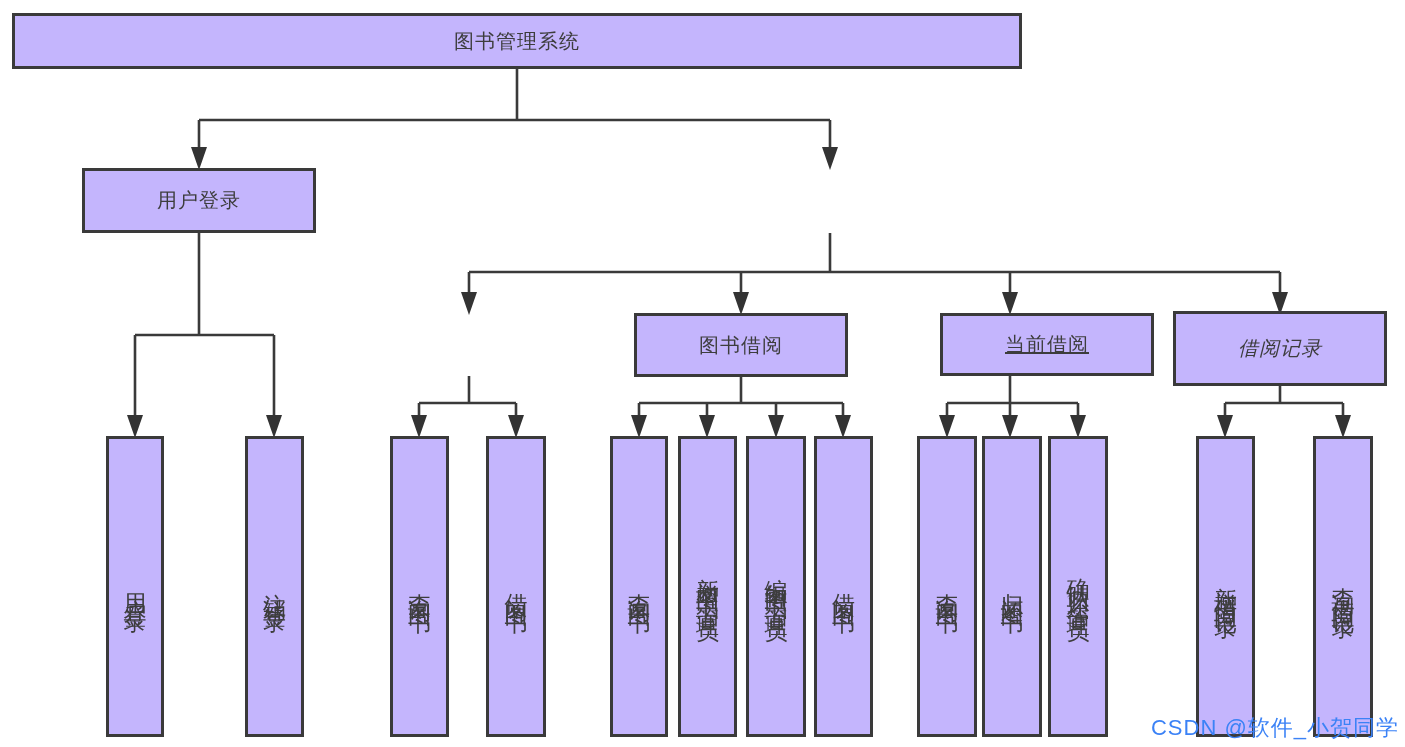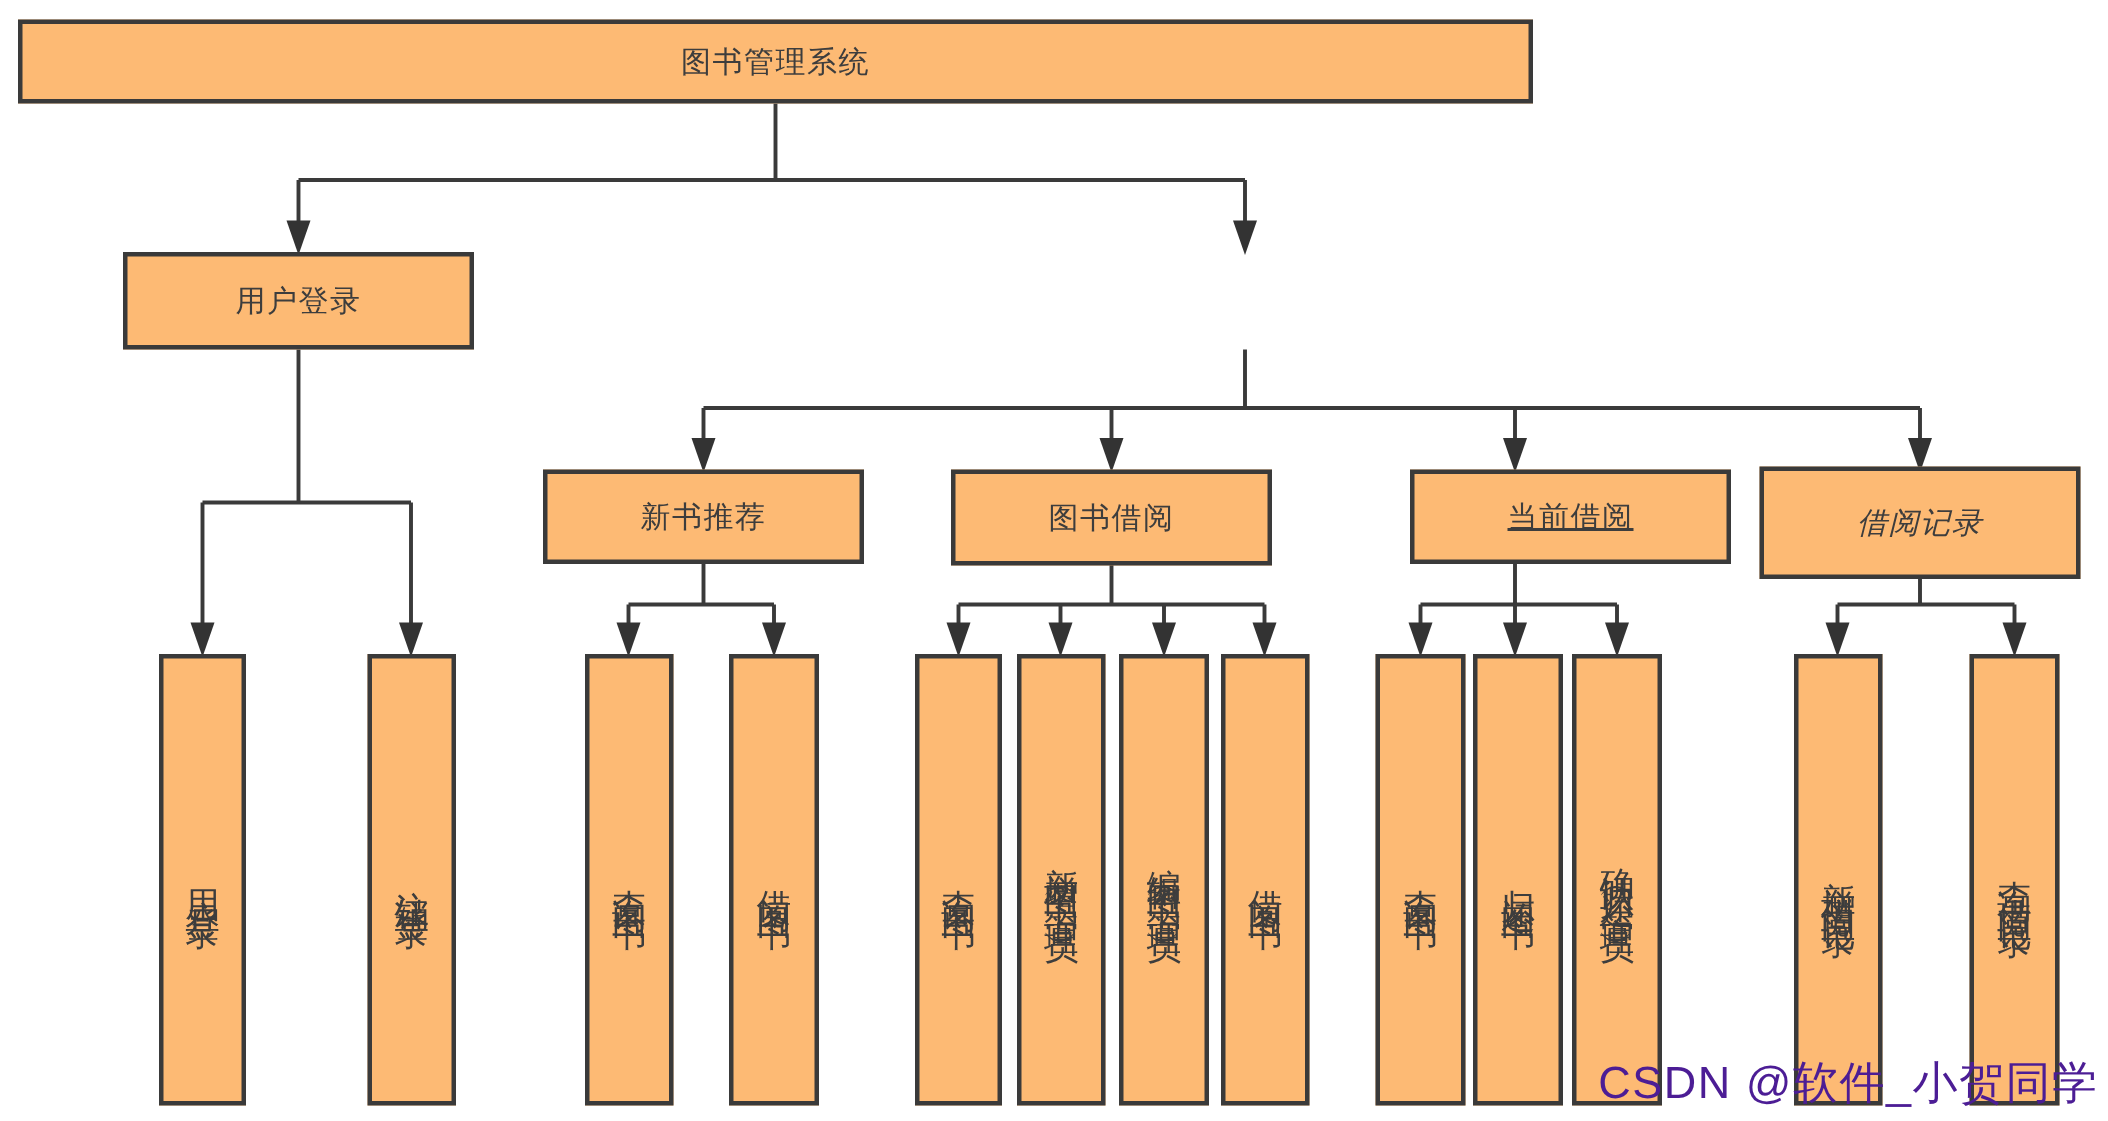--- a/index.html
+++ b/index.html
@@ -20,21 +20,21 @@
     left: 0;
     top: 0;
     width: 1405px;
     height: 747px;
     pointer-events: none;
   }
   .box {
     position: absolute;
     box-sizing: border-box;
     border: 3px solid #3a3a3a;
-    background: #fdba74;
+    background: #c4b5fd;
     display: flex;
     align-items: center;
     justify-content: center;
     color: #3d3d3d;
     font-size: 20px;
     letter-spacing: 1px;
     z-index: 2;
   }
   .box.v {
     writing-mode: vertical-rl;
@@ -43,22 +43,22 @@
     line-height: 1;
   }
   .box span {
     display: block;
     white-space: pre;
   }
   #watermark {
     position: absolute;
     right: 6px;
     bottom: 4px;
-    font-size: 30px;
-    color: #4c1d95;
+    font-size: 22px;
+    color: #3b82f6;
     letter-spacing: 1px;
     z-index: 5;
     white-space: nowrap;
   }
 </style>
 </head>
 <body>
 
 <div id="stage">
 
@@ -103,23 +103,20 @@
   </svg>
 
   <div class="box h" style="left:12px; top:13px; width:1010px; height:56px;">
     <span>图书管理系统</span>
   </div>
 
   <div class="box h" style="left:82px; top:168px; width:234px; height:65px;">
     <span>用户登录</span>
   </div>
 
-  <div class="box h" style="left:362px; top:313px; width:214px; height:63px;">
-    <span>新书推荐</span>
-  </div>
   <div class="box h" style="left:634px; top:313px; width:214px; height:64px;">
     <span>图书借阅</span>
   </div>
   <div class="box h" style="left:940px; top:313px; width:214px; height:63px;text-decoration:underline;">
     <span>当前借阅</span>
   </div>
   <div class="box h" style="left:1173px; top:311px; width:214px; height:75px;font-style:italic;">
     <span>借阅记录</span>
   </div>
 

